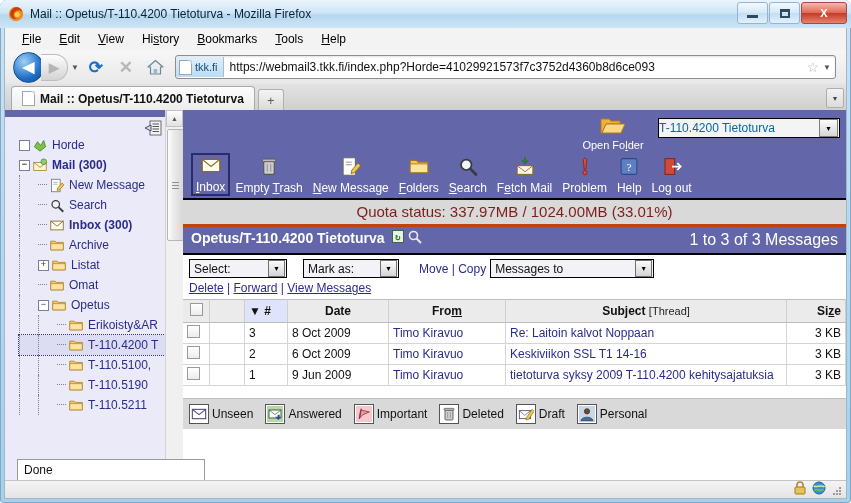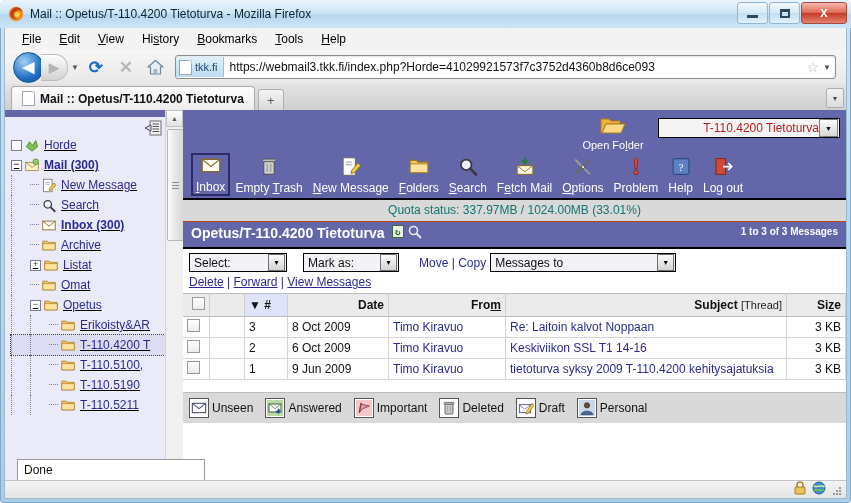--- a/index.html
+++ b/index.html
@@ -156,21 +156,21 @@
     position:absolute;left:0;top:0;width:160px;height:371px;
     background:#e8e8f8;
     border-right:1px solid #b7b7cf;
     overflow:hidden;
   }
   .side-top{height:7px;background:#6366a8;}
   .side-inner{position:relative;padding-top:2px;background:#eaeaf8;height:362px;}
   .side-toggle{
     position:absolute;right:3px;top:3px;width:18px;height:16px;
   }
-  .tree{padding:16px 0 0 6px;text-decoration:underline;}
+  .tree{padding:16px 0 0 14px;}
   .tnode{
     display:flex;align-items:center;height:20px;font-size:12px;color:#333;white-space:nowrap;
   }
   .tnode a{color:#2b2b8f;text-decoration:none;}
   .tnode.bold a,.tnode.bold span{font-weight:bold;}
   .tbox{
     width:9px;height:9px;border:1px solid #7c7c9b;background:#fff;
     display:inline-flex;align-items:center;justify-content:center;
     font-size:9px;line-height:7px;color:#333;margin-right:2px;flex:none;
     font-family:"Liberation Mono",monospace;
@@ -214,51 +214,51 @@
   }
   .openfolder{
     position:absolute;right:193px;top:5px;text-align:center;width:80px;
   }
   .openfolder .lbl{color:#fff;font-size:11px;margin-top:1px;}
   .folder-select{
     position:absolute;right:6px;top:8px;width:182px;height:20px;
     background:#f4f4f4;border:1px solid #000;
     display:flex;align-items:center;box-sizing:border-box;
   }
-  .folder-select .val{flex:1;text-align:right;font-size:12px;color:#b91c1c;}
+  .folder-select .val{flex:1;text-align:left;font-size:12px;color:#0369a1;}
   .fs-btn{
     width:17px;height:16px;margin-right:1px;
     background:linear-gradient(to bottom,#fbfbfb,#d6d6d6);
     border:1px solid #7d7d7d;
     display:flex;align-items:center;justify-content:center;font-size:7px;color:#000;
   }
   .toolbar{
     position:absolute;left:8px;bottom:2px;display:flex;align-items:flex-end;gap:0;
   }
   .tbitem{
     display:flex;flex-direction:column;align-items:center;
     padding:2px 5px 1px 5px;color:#fff;font-size:12px;white-space:nowrap;
   }
   .tbitem.active{
     border:2px solid #2b2b6b;background:#6366a8;padding:0px 3px 0px 3px;
   }
   .tbitem .lbl{margin-top:1px;}
   .tbitem .lbl u{text-decoration:underline;}
 
   .quota{
-    background:#d9d9d9;text-align:center;font-size:12px;color:#0f766e;
-    padding:3px 0 4px 0;border-bottom:1px solid #c2410c;
+    background:#d9d9d9;text-align:center;font-size:15px;color:#7f1d1d;
+    padding:3px 0 4px 0;border-bottom:3px solid #c2410c;
   }
   .fhdr{
     background:#6366a8;color:#fff;padding:3px 8px 4px 8px;
     display:flex;justify-content:space-between;align-items:flex-start;
     border-bottom:2px solid #000;
   }
   .fhdr .fname{font-size:14px;font-weight:bold;line-height:17px;max-width:380px;}
-  .fhdr .fcount{font-size:10px;font-weight:bold;white-space:nowrap;padding-top:1px;}
+  .fhdr .fcount{font-size:16px;font-weight:normal;white-space:nowrap;padding-top:1px;}
   .fhdr .hicons{display:inline-flex;gap:4px;vertical-align:middle;margin-left:4px;}
 
   .actions{
     background:#fff;padding:4px 6px 2px 6px;
   }
   .arow{display:flex;align-items:center;gap:0;}
   .sel{
     height:19px;border:1px solid #000;background:#f2f2f7;
     display:flex;align-items:center;box-sizing:border-box;margin-right:16px;
   }
@@ -270,21 +270,21 @@
     display:flex;align-items:center;justify-content:center;font-size:7px;color:#000;
   }
   .mc{font-size:12px;color:#2b2b8f;padding:0 4px;white-space:nowrap;}
   .mc a{color:#2b2b8f;text-decoration:none;}
   .links{font-size:12px;color:#2b2b8f;padding:3px 0 2px 0;}
   .links a{color:#2b2b8f;text-decoration:underline;}
 
   table.msgs{border-collapse:collapse;width:100%;font-size:12px;}
   table.msgs th{
     background:#ebebeb;font-size:12px;color:#111;font-weight:bold;
-    text-align:right;padding:3px 4px;border-right:1px solid #cfcfcf;
+    text-align:center;padding:3px 4px;border-right:1px solid #cfcfcf;
     border-top:1px solid #bdbdbd;border-bottom:1px solid #bdbdbd;
     white-space:nowrap;
   }
   table.msgs th.num{background:#dfe4fb;text-align:left;}
   table.msgs th u{text-decoration:underline;}
   table.msgs th .thread{font-weight:normal;font-size:11px;color:#222;}
   table.msgs td{
     padding:2px 4px;border-right:1px solid #d5d5d5;border-bottom:1px solid #d5d5d5;
     color:#2b2b8f;white-space:nowrap;background:#fff;
   }
@@ -617,28 +617,20 @@
               <div class="tbitem">
                 <span class="tbico"><svg width="22" height="21" viewBox="0 0 24 24">
                     <rect x="3" y="11" width="18" height="10" fill="#fdf6e2" stroke="#8a6a22" stroke-width="1.2"></rect>
                     <path d="M3 11 L12 18 L21 11" fill="none" stroke="#8a6a22"></path>
                     <path d="M12 1 V8 M8.5 5 L12 8.5 L15.5 5" stroke="#2b7a2b" stroke-width="2" fill="none"></path>
                   </svg></span>
                 <span class="lbl">F<u>e</u>tch Mail</span>
               </div>
               <div class="tbitem">
                 <span class="tbico"><svg width="22" height="21" viewBox="0 0 24 24">
-                    <path d="M3 4 L12 13 M12 13 L20 21" stroke="#9a9a9a" stroke-width="2.4" fill="none"></path>
-                    <path d="M20 4 L12 12 M12 12 L4 20" stroke="#6a6a6a" stroke-width="2.4" fill="none"></path>
-                    <circle cx="12" cy="12.5" r="2" fill="#dcdcdc" stroke="#555"></circle>
-                  </svg></span>
-                <span class="lbl"><u>O</u>ptions</span>
-              </div>
-              <div class="tbitem">
-                <span class="tbico"><svg width="22" height="21" viewBox="0 0 24 24">
                     <path d="M12 2 L14 4 L13 15 H11 L10 4 Z" fill="#e04a3a" stroke="#8a2418"></path>
                     <circle cx="12" cy="19" r="2.4" fill="#e04a3a" stroke="#8a2418"></circle>
                   </svg></span>
                 <span class="lbl">Problem</span>
               </div>
               <div class="tbitem">
                 <span class="tbico"><svg width="22" height="21" viewBox="0 0 24 24">
                     <rect x="3" y="3" width="18" height="18" rx="2" fill="#5e7fc2" stroke="#2a4a84" stroke-width="1.2"></rect>
                     <text x="12" y="17" font-size="13" text-anchor="middle" fill="#fff" font-family="serif">?</text>
                   </svg></span>
@@ -685,21 +677,21 @@
             </div>
             <div class="sel" style="width:96px">
               <span class="val">Mark as:</span>
               <span class="btn">▼</span>
             </div>
             <span class="mc">
               <a>Move</a>
               <span>|</span>
               <a>Copy</a>
             </span>
-            <div class="sel" style="width:186px">
+            <div class="sel" style="width:164px">
               <span class="val">Messages to</span>
               <span class="btn">▼</span>
             </div>
           </div>
           <div class="links">
             <a><u>D</u>elete</a>
             <span> | </span>
             <a>Forward</a>
             <span> | </span>
             <a>View Messages</a>

